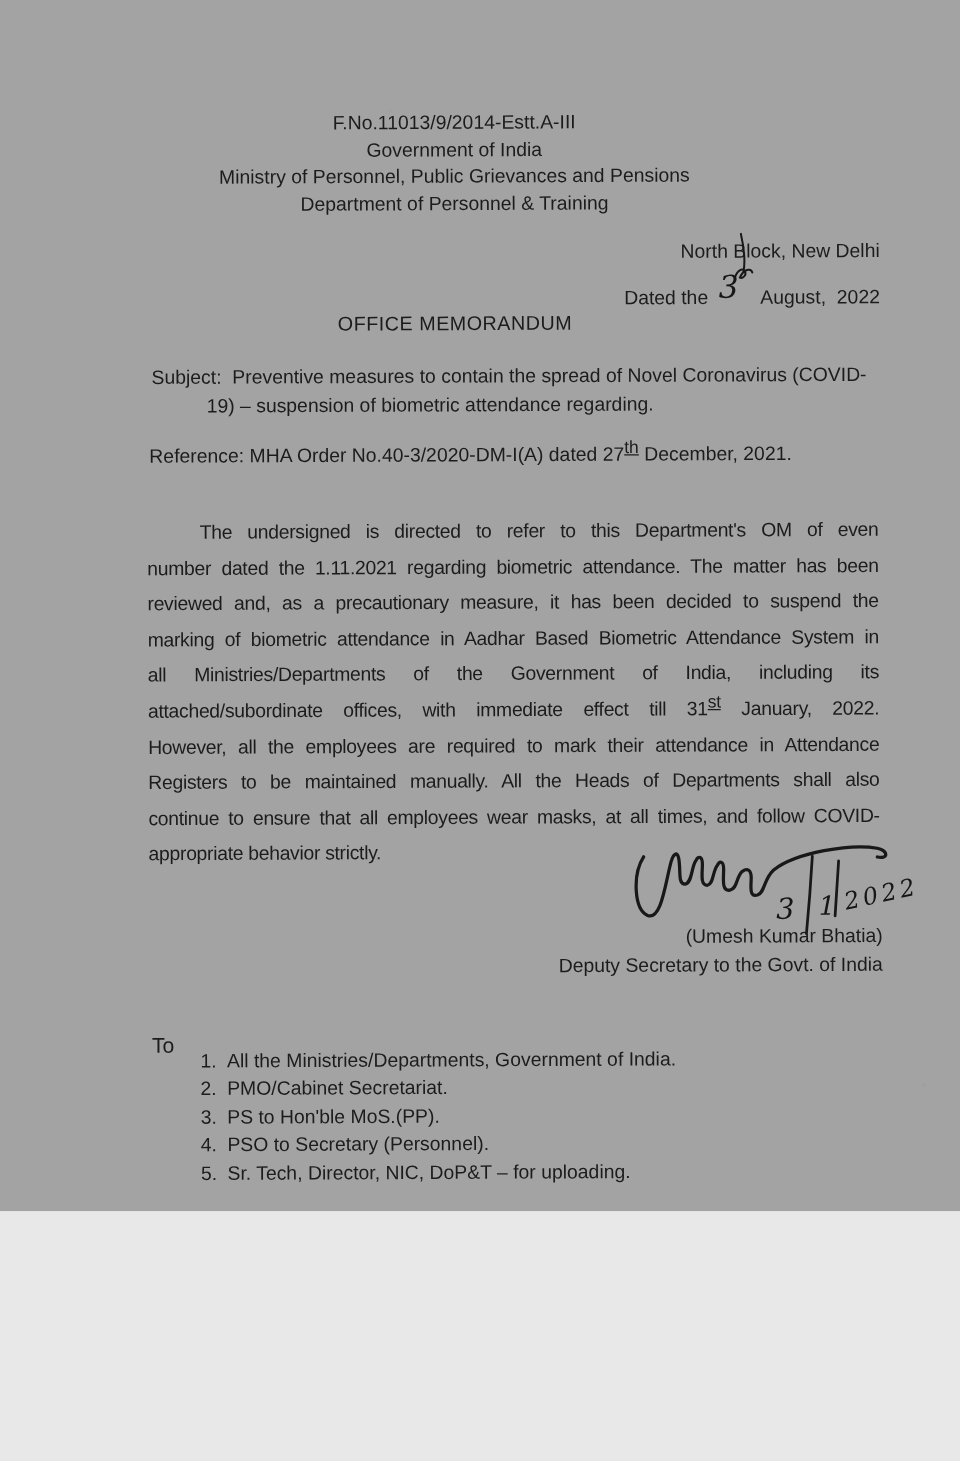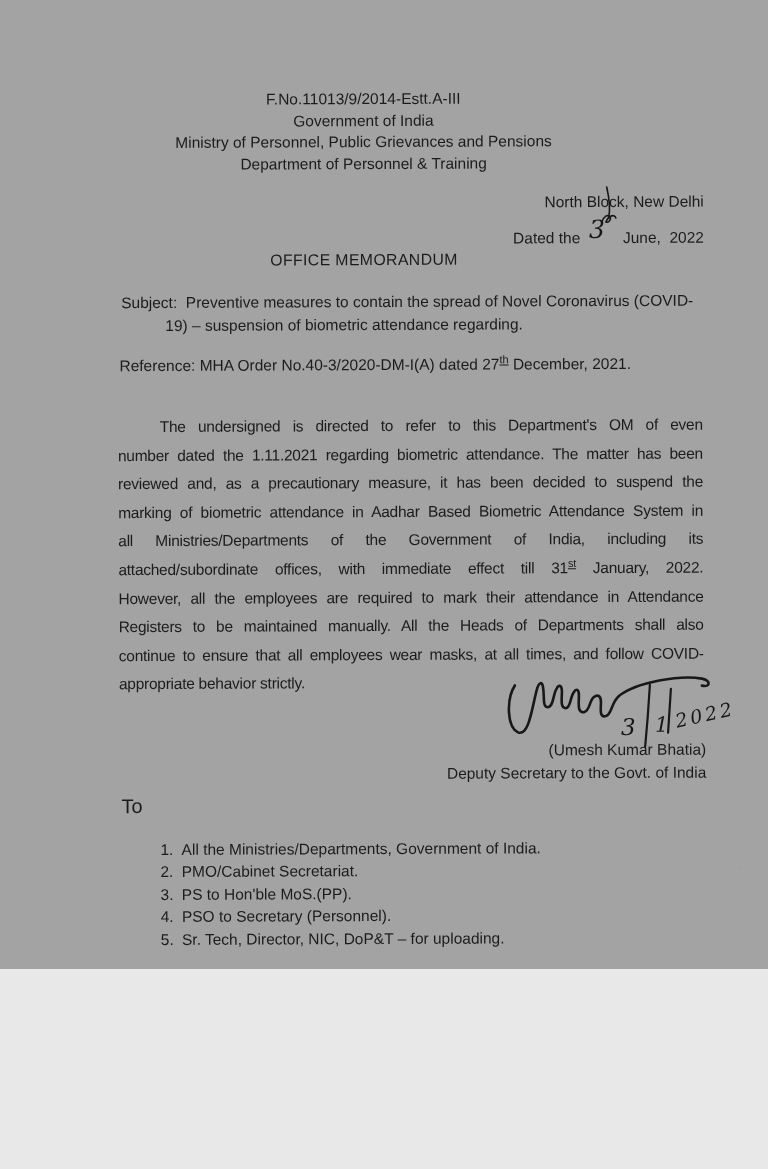--- a/index.html
+++ b/index.html
@@ -22,26 +22,26 @@
   
   .subject{top:291px;left:122px;width:585px;font-size:15.5px;line-height:22.5px;}
   .subject .l1{white-space:pre;}
   .subject .l2{margin-left:44px;}
   .reference{top:356px;left:120px;width:585px;font-size:15.5px;}
   
   .bodypara{top:412px;left:118px;width:585px;font-size:15.5px;letter-spacing:-0.25px;}
   .bodypara .line{line-height:28.6px;text-align:justify;text-align-last:justify;white-space:normal;}
   .bodypara .line.first{text-indent:42px;}
   .bodypara .line.last{text-align-last:left;}
-  sup{font-size:11px;vertical-align:super;line-height:0;text-decoration:underline;}
+  sup{font-size:14px;vertical-align:super;line-height:0;text-decoration:underline;}
   
   .sigsvg{top:672px;left:498px;width:228px;height:80px;overflow:visible;}
   .sigblock{top:740px;left:120px;width:585px;text-align:right;font-size:15.5px;line-height:22.5px;}
   
-  .tolabel{top:794px;left:120px;font-size:20px;}
+  .tolabel{top:826px;left:120px;font-size:17px;}
   .tolist{top:838px;left:150px;width:520px;font-size:15.5px;}
   .tolist ol{margin:0;padding-left:26px;}
   .tolist li{line-height:22.4px;padding-left:4px;}
   
   .ink{fill:none;stroke:#181818;stroke-linecap:round;stroke-linejoin:round;}
   .handtxt{font-family:"DejaVu Serif",serif;font-style:italic;fill:#161616;}
   
   .speck{position:absolute;background:#9a9a9a;border-radius:50%;opacity:.35;}
 </style>
 </head>
@@ -59,21 +59,21 @@
 
     <div class="abs placedate">
       <div>North Block, New Delhi</div>
       <div class="dated">
         <span>Dated the </span>
         <svg class="hand3" viewBox="0 0 30 30">
           <path class="ink" d="M21,4 C23,-7 21,-17 19,-26" stroke-width="1.6"></path>
           <path class="ink" d="M14,9 C16,3 20,1 22,4 C24,7 20,10 18,9 C21,2 27,1 28,5" stroke-width="1.6"></path>
           <text class="handtxt" x="1" y="25" font-size="25">3</text>
         </svg>
-        <span> June,  2022</span>
+        <span> August,  2022</span>
       </div>
     </div>
 
     <div class="abs omtitle">
       <span>OFFICE MEMORANDUM</span>
     </div>
 
     <div class="abs subject">
       <div class="l1">Subject:  Preventive measures to contain the spread of Novel Coronavirus (COVID-</div>
       <div class="l2">19) – suspension of biometric attendance regarding.</div>

